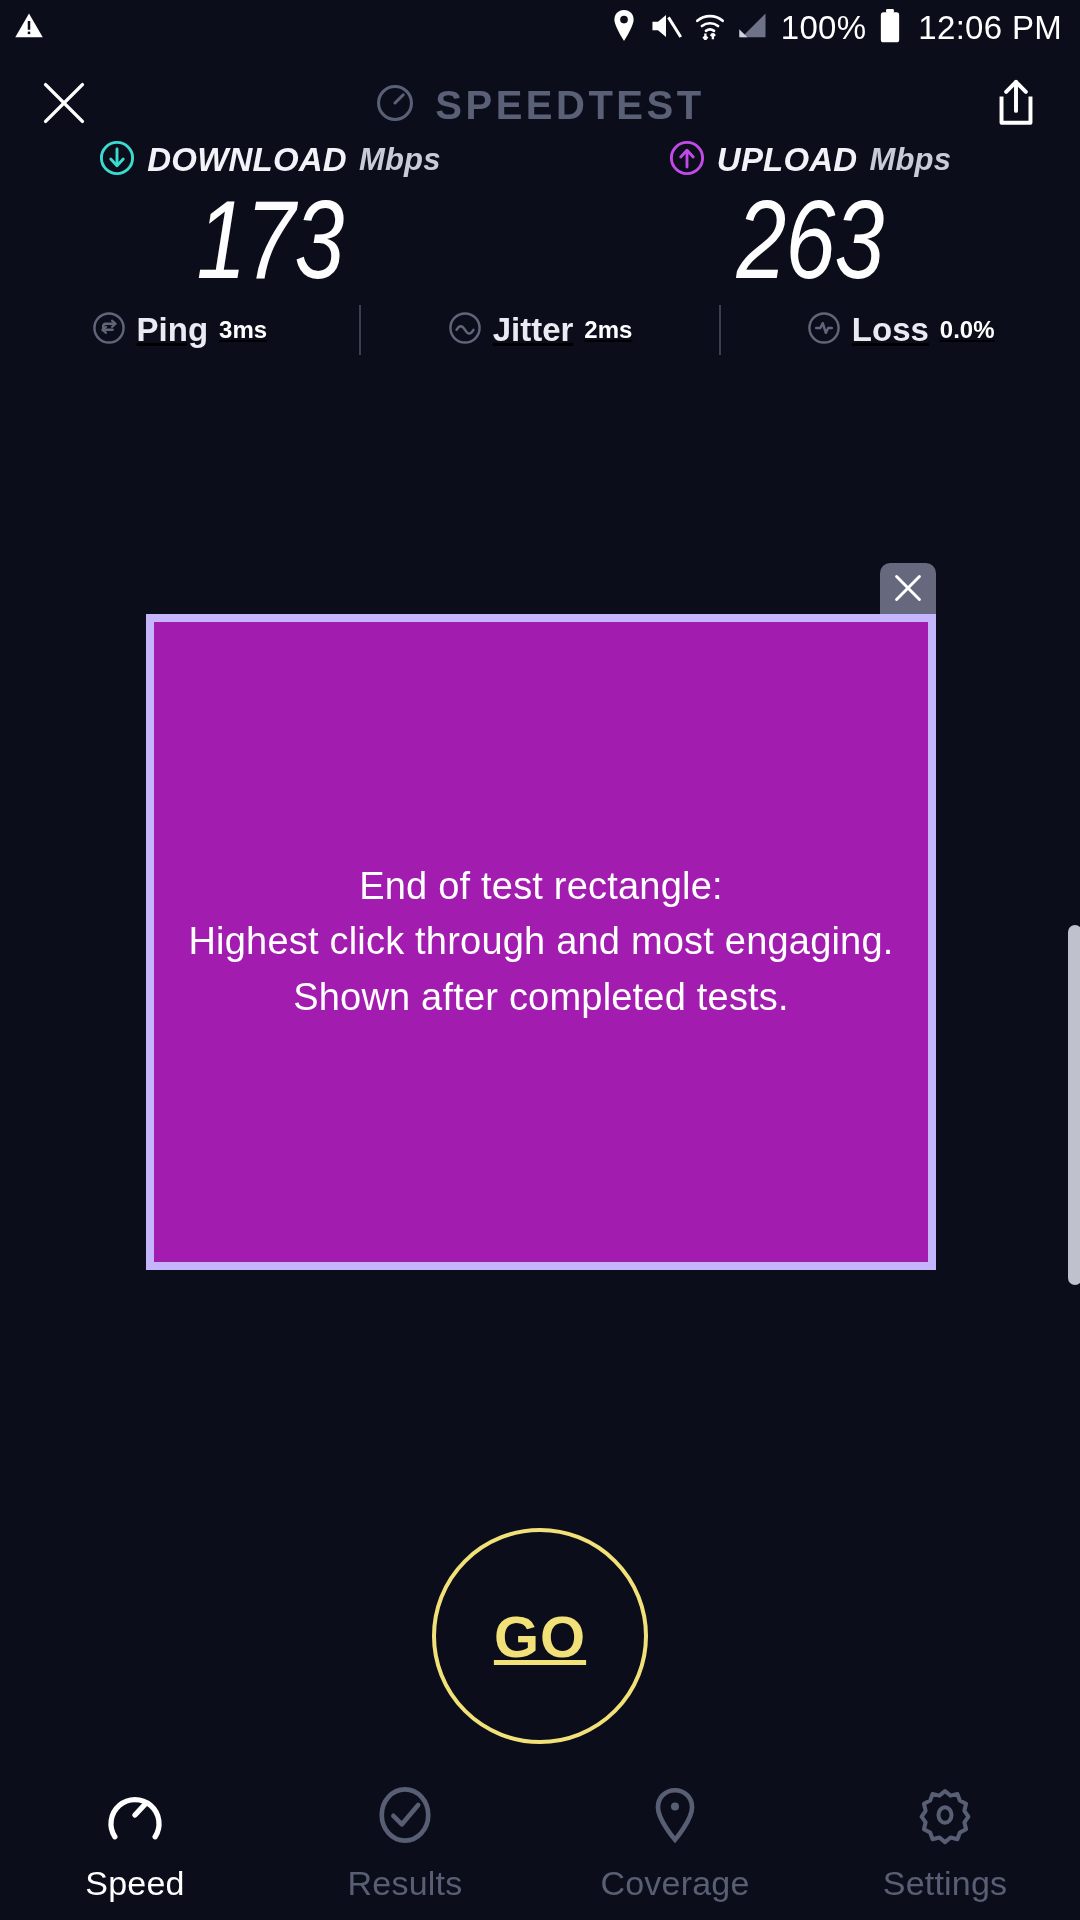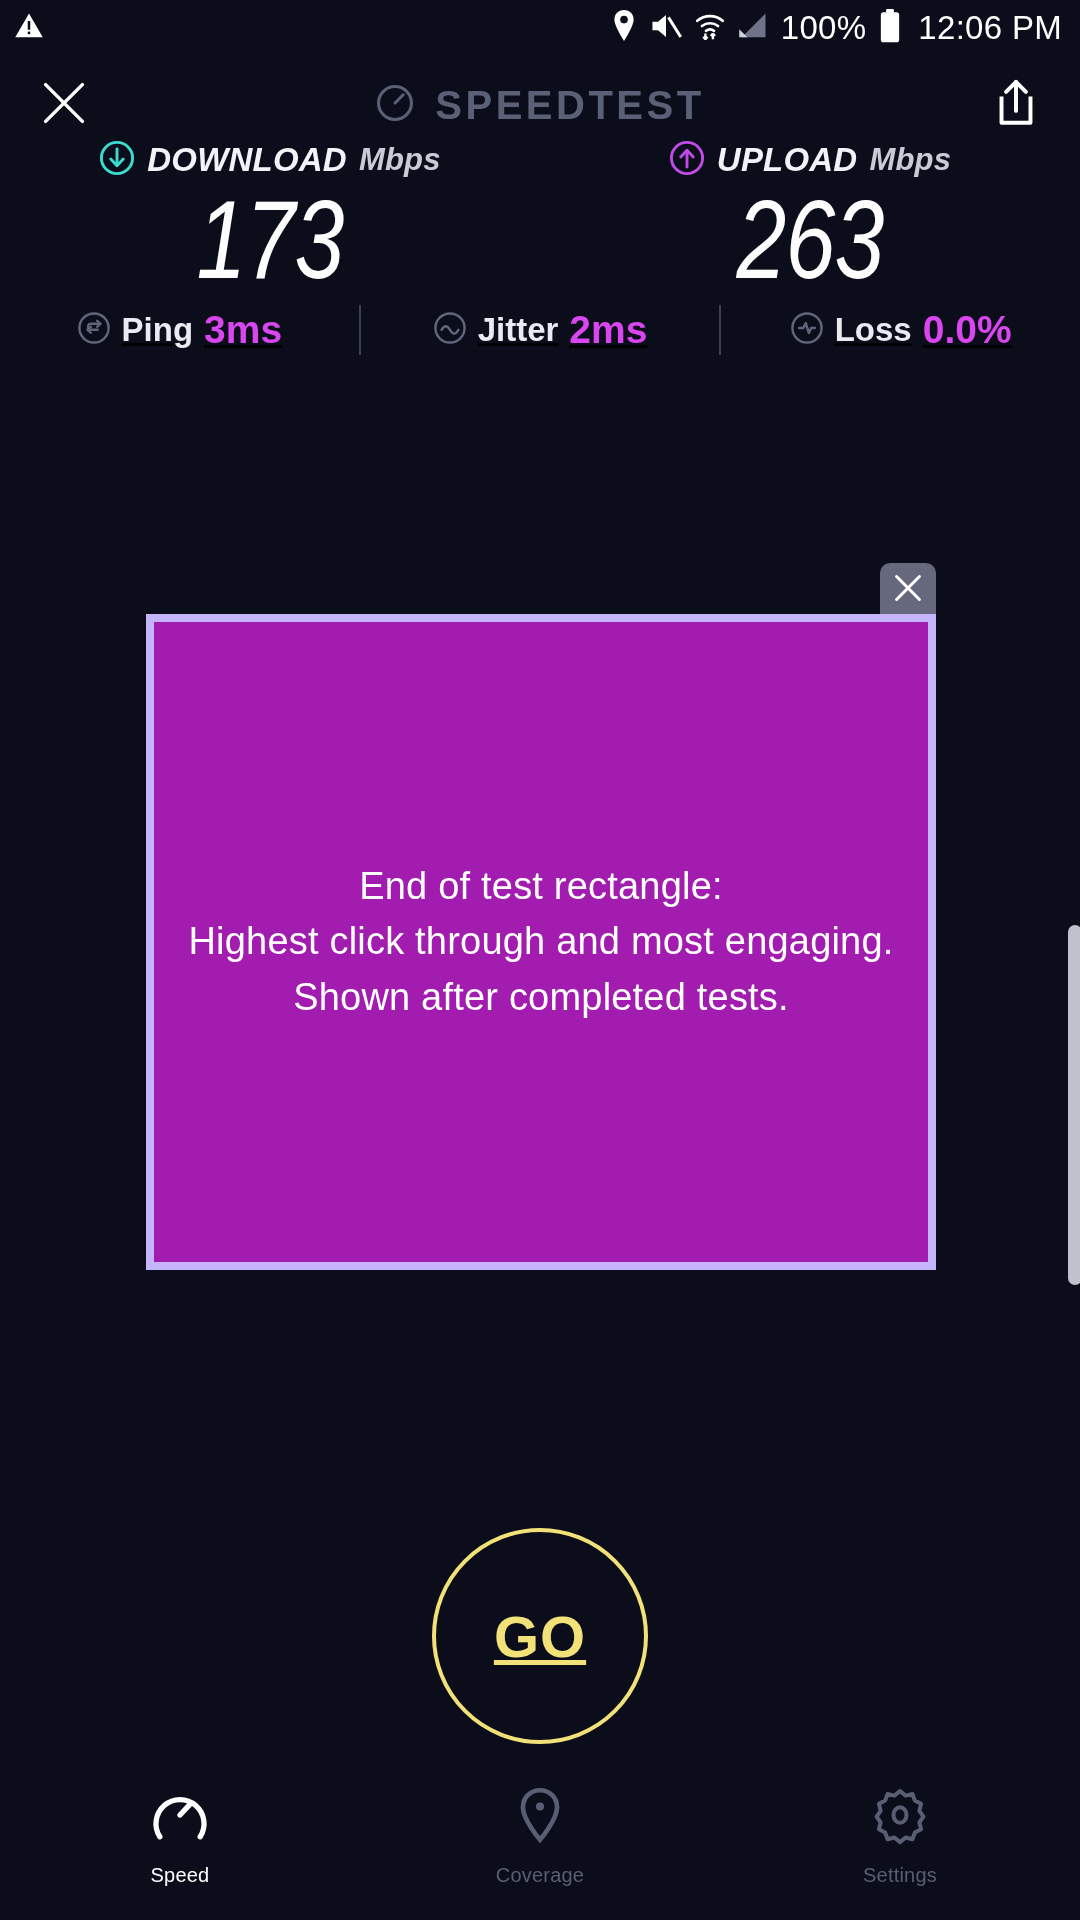--- a/index.html
+++ b/index.html
@@ -52,21 +52,21 @@
     transform:scaleX(0.80); transform-origin:center;
   }
 
   
   .trio {
     position:absolute; top:300px; left:0; width:1080px; height:60px;
     display:flex; align-items:center;
   }
   .trio-cell { flex:1; display:flex; align-items:center; justify-content:center; gap:11px;text-decoration:underline; }
   .trio-name { color:#E9EAF2; font-size:33px; font-weight:bold; }
-  .trio-val { color:#d946ef; font-size:39px; font-weight:bold; }
+  .trio-val { color:#ffffff; font-size:24px; font-weight:bold; }
   .trio-div { width:2px; height:50px; background:#3A3F52; }
 
   
   .ad-close {
     position:absolute; left:880px; top:563px; width:56px; height:54px;
     background:#66687E; border-radius:10px 10px 3px 3px;
     display:flex; align-items:center; justify-content:center; cursor:pointer;
   }
   .ad-box {
     position:absolute; left:146px; top:614px; width:790px; height:656px;
@@ -89,21 +89,21 @@
     display:flex; align-items:center; justify-content:center; cursor:pointer;
   }
   .go-label { color:#F2E178; font-size:58px; font-weight:bold; letter-spacing:1px;text-decoration:underline; }
 
   
   .tabbar {
     position:absolute; left:0; bottom:0; width:1080px; height:150px;
     display:flex; align-items:flex-start; padding-top:14px;
   }
   .tab { flex:1; display:flex; flex-direction:column; align-items:center; gap:14px; cursor:pointer; }
-  .tab-label { font-size:20px; letter-spacing:0.2px; }
+  .tab-label { font-size:34px; letter-spacing:0.2px; }
   .tab.active .tab-label { color:#FFFFFF; }
   .tab .tab-label { color:#585E73; }
 </style>
 </head>
 <body>
 
 <div id="app">
 
   <div class="statusbar">
     <div class="sb-left">
@@ -277,20 +277,29 @@
         <svg width="62" height="62" viewBox="0 0 40 40">
           <path d="M7 34 A15.5 15.5 0 1 1 33 34" stroke="#FFFFFF" stroke-width="3.4" fill="none" stroke-linecap="round"></path>
           <path d="M20 20 L27 12.5" stroke="#FFFFFF" stroke-width="3.4" stroke-linecap="round"></path>
         </svg>
       </span>
       <span class="tab-label">Speed</span>
     </div>
     <div class="tab">
       <span>
         <svg width="62" height="62" viewBox="0 0 40 40">
+          <ellipse cx="20" cy="20" rx="15" ry="16.5" stroke="#585E73" stroke-width="3" fill="none"></ellipse>
+          <path d="M12.5 20.5 L18 26 L28.5 13.5" stroke="#585E73" stroke-width="3" fill="none" stroke-linecap="round" stroke-linejoin="round"></path>
+        </svg>
+      </span>
+      <span class="tab-label">Results</span>
+    </div>
+    <div class="tab">
+      <span>
+        <svg width="62" height="62" viewBox="0 0 40 40">
           <path d="M20 4c-6.4 0-11 4.8-11 11 0 8.2 11 21 11 21s11-12.8 11-21c0-6.2-4.6-11-11-11z" stroke="#585E73" stroke-width="3" fill="none"></path>
           <circle cx="20" cy="14.5" r="2.6" fill="#585E73"></circle>
         </svg>
       </span>
       <span class="tab-label">Coverage</span>
     </div>
     <div class="tab">
       <span>
         <svg width="62" height="62" viewBox="0 0 40 40">
           <path d="M20 4.5 l3.6 3.0 l4.4 -1.1 l1.6 4.3 l4.0 2.1 l-1.1 4.5 l2.6 3.7 l-2.6 3.7 l1.1 4.5 l-4.0 2.1 l-1.6 4.3 l-4.4 -1.1 l-3.6 3.0 l-3.6 -3.0 l-4.4 1.1 l-1.6 -4.3 l-4.0 -2.1 l1.1 -4.5 l-2.6 -3.7 l2.6 -3.7 l-1.1 -4.5 l4.0 -2.1 l1.6 -4.3 l4.4 1.1 z" stroke="#585E73" stroke-width="2.6" fill="none" stroke-linejoin="round"></path>

